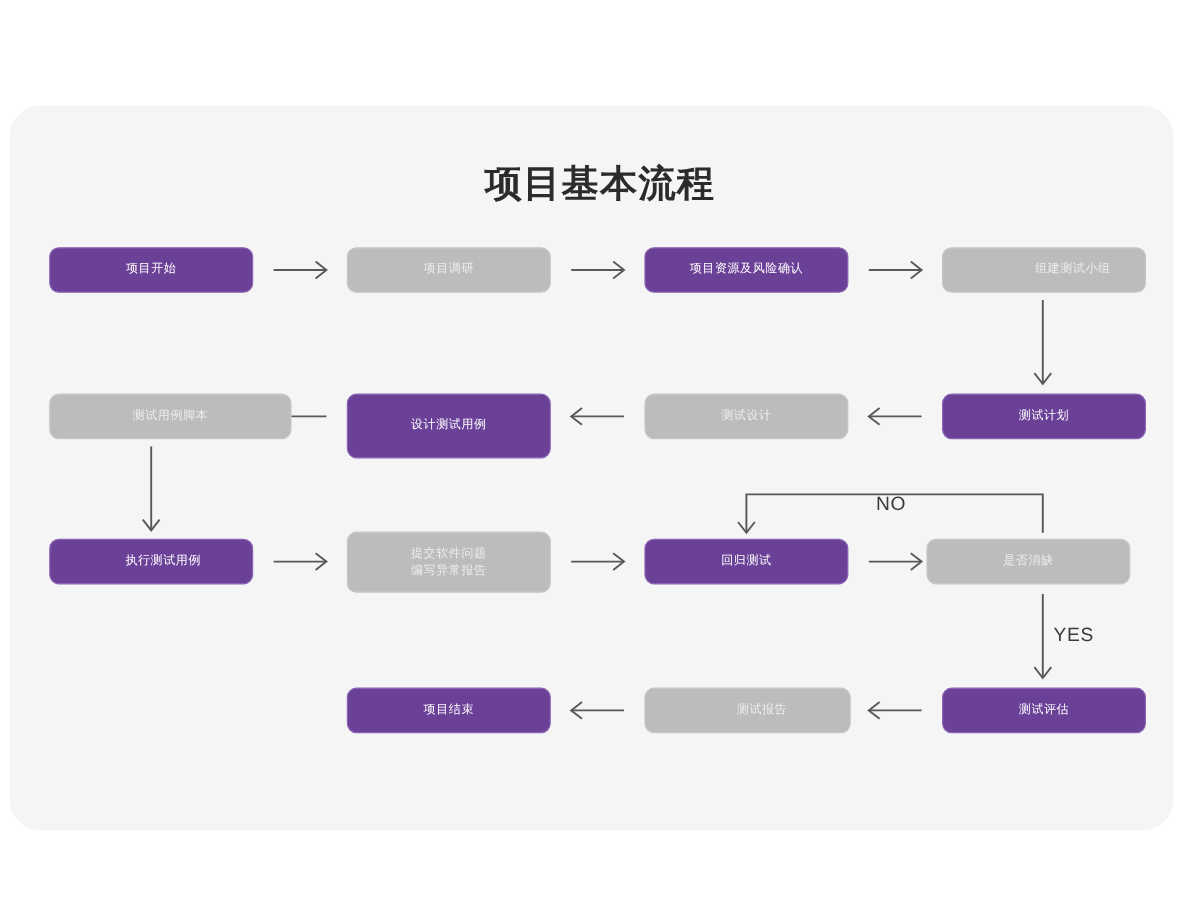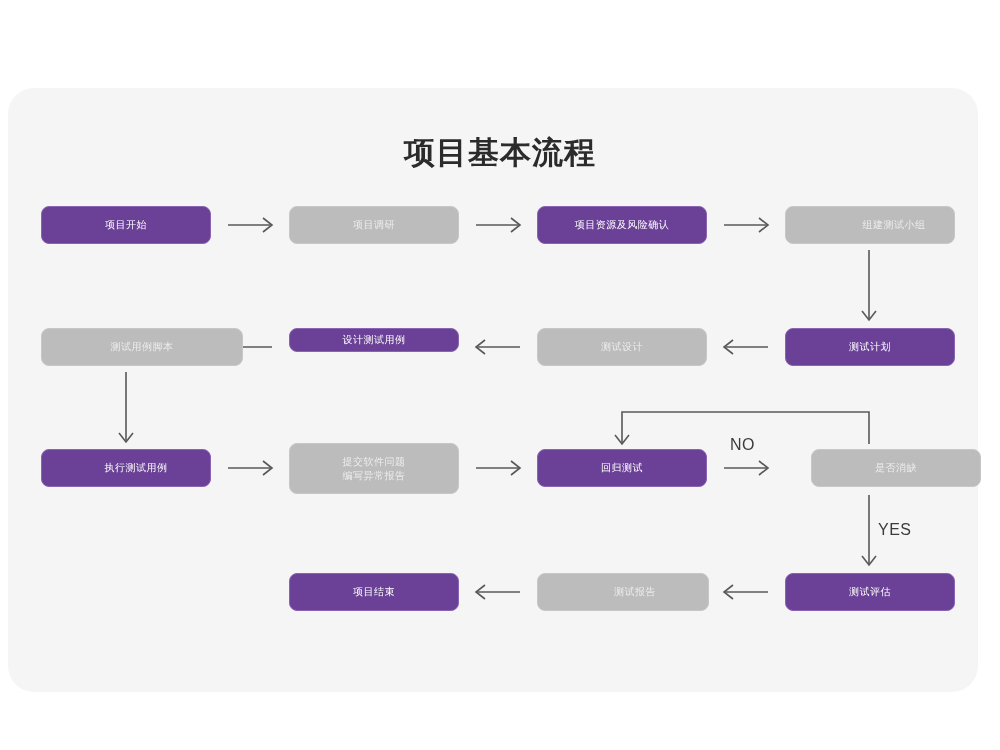--- a/index.html
+++ b/index.html
@@ -180,36 +180,36 @@
       <line class="wire" x1="768" y1="592" x2="724" y2="592"></line>
       <polyline class="wire-head" points="733,585 724,592 733,599"></polyline>
     </g>
 
     <g>
       <line class="wire" x1="520" y1="592" x2="476" y2="592"></line>
       <polyline class="wire-head" points="485,585 476,592 485,599"></polyline>
     </g>
   </svg>
 
-  <div class="edge-label" style="left:730px; top:436px;">NO</div>
+  <div class="edge-label" style="left:730px; top:412px;">NO</div>
   <div class="edge-label" style="left:878px; top:521px;">YES</div>
 
   <div class="node purple" style="left:41px;  top:206px; width:170px; height:38px;">项目开始</div>
   <div class="node gray" style="left:289px; top:206px; width:170px; height:38px;">项目调研</div>
   <div class="node purple" style="left:537px; top:206px; width:170px; height:38px;">项目资源及风险确认</div>
   <div class="node gray" style="left:785px; top:206px; width:170px; height:38px;padding-left:48px;">组建测试小组</div>
 
   <div class="node gray" style="left:41px;  top:328px; width:202px; height:38px;">测试用例脚本</div>
-  <div class="node purple" style="left:289px; top:328px; width:170px; height:24px;">设计测试用例</div>
+  <div class="node purple" style="left:289px; top:328px; width:170px; height:54px;">设计测试用例</div>
   <div class="node gray" style="left:537px; top:328px; width:170px; height:38px;">测试设计</div>
   <div class="node purple" style="left:785px; top:328px; width:170px; height:38px;">测试计划</div>
 
   <div class="node purple" style="left:41px;  top:449px; width:170px; height:38px;padding-left:20px;">执行测试用例</div>
   <div class="node gray" style="left:289px; top:443px; width:170px; height:51px;">提交软件问题
 编写异常报告</div>
   <div class="node purple" style="left:537px; top:449px; width:170px; height:38px;">回归测试</div>
-  <div class="node gray" style="left:811px; top:449px; width:170px; height:38px;">是否消缺</div>
+  <div class="node gray" style="left:772px; top:449px; width:170px; height:38px;">是否消缺</div>
 
   <div class="node purple" style="left:289px; top:573px; width:170px; height:38px;">项目结束</div>
   <div class="node gray" style="left:537px; top:573px; width:172px; height:38px;padding-left:24px;">测试报告</div>
   <div class="node purple" style="left:785px; top:573px; width:170px; height:38px;">测试评估</div>
 
 </div>
 
 </body></html>

